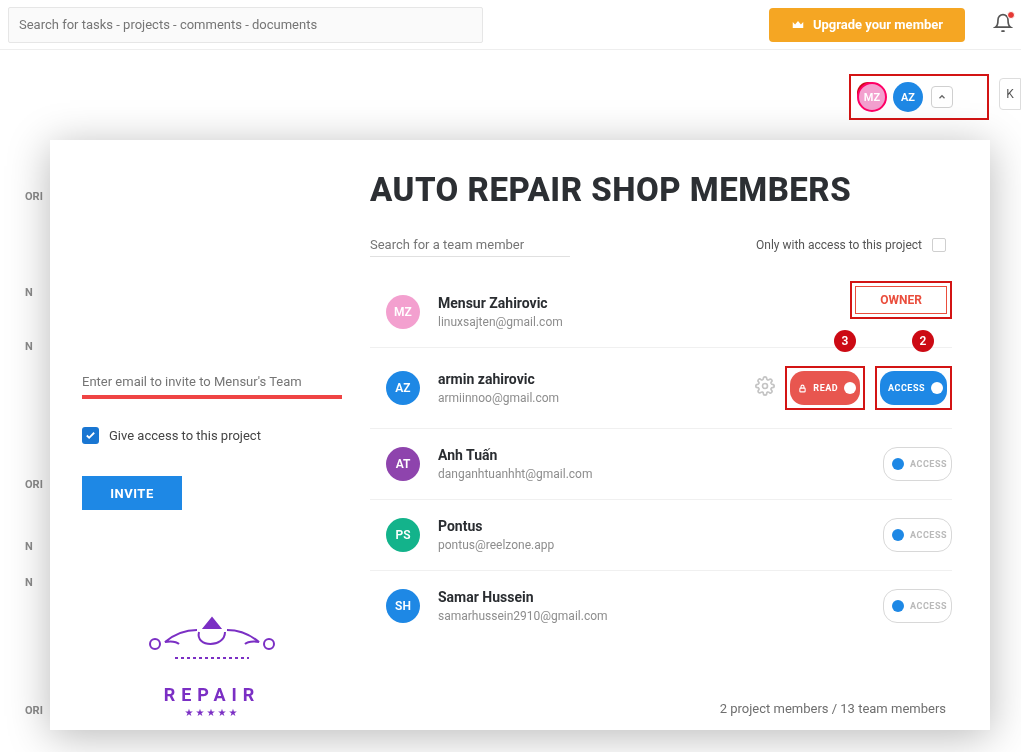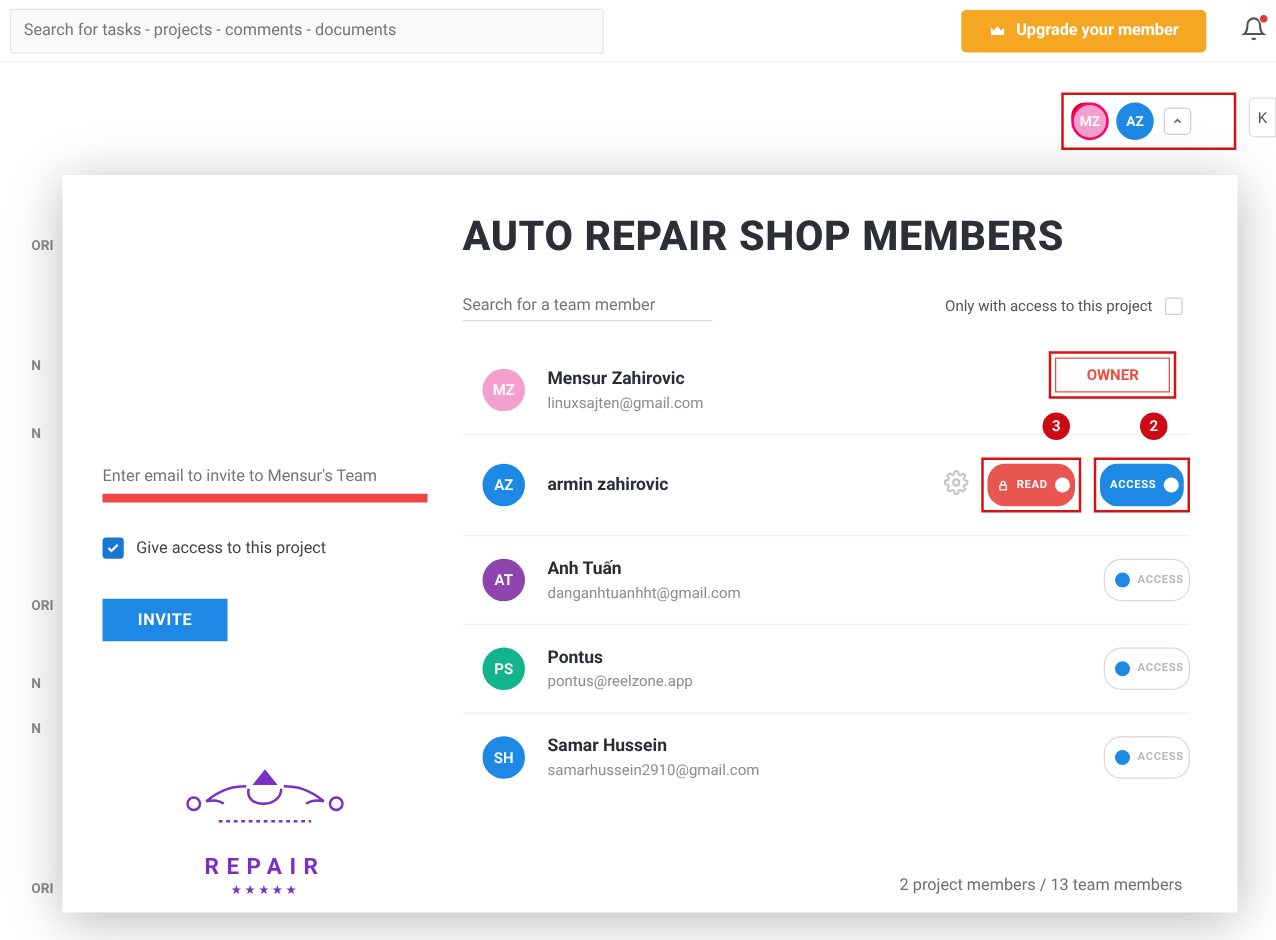--- a/index.html
+++ b/index.html
@@ -20,21 +20,21 @@
   .av-az{background:#1e88e5;}
   .chevron-up{margin-left:2px;width:22px;height:22px;display:flex;align-items:center;justify-content:center;border:1px solid #d0d0d0;border-radius:4px;}
   .annot{position:absolute;width:22px;height:22px;border-radius:50%;background:#cc0a14;color:#fff;font-size:12px;font-weight:600;display:flex;align-items:center;justify-content:center;}
   .annot1{right:142px;top:32px;}
   .k-btn{position:absolute;right:0;top:28px;width:22px;height:32px;border:1px solid #ddd;border-left:1px solid #ddd;border-radius:4px 0 0 4px;background:#fff;display:flex;align-items:center;justify-content:center;font-size:12px;color:#555;}
   
   .bg-col{position:absolute;left:25px;width:40px;font-size:11px;color:#8a8a8a;font-weight:700;}
   
   .modal{position:absolute;left:50px;top:140px;width:940px;height:590px;background:#fff;box-shadow:0 6px 40px rgba(0,0,0,.28);display:flex;}
   .modal-left{width:320px;padding:28px 28px 12px 32px;display:flex;flex-direction:column;}
-  .invite-input{width:100%;border:none;border-bottom:7px solid #ef4444;padding:6px 0;font-size:13px;color:#888;outline:none;}
+  .invite-input{width:100%;border:none;border-bottom:4px solid #ef4444;padding:6px 0;font-size:13px;color:#888;outline:none;}
   .chk-row{display:flex;align-items:center;gap:10px;margin-top:28px;font-size:13px;color:#444;}
   .chk{width:17px;height:17px;border-radius:3px;background:#1976d2;display:flex;align-items:center;justify-content:center;}
   .invite-btn{margin-top:32px;background:#1e88e5;color:#fff;border:none;width:100px;height:34px;font-weight:700;font-size:13px;letter-spacing:.5px;cursor:pointer;}
   .prime{margin-top:auto;display:flex;flex-direction:column;align-items:center;color:#7b2fc4;}
   .prime-word{font-weight:700;letter-spacing:6px;font-size:18px;margin-top:4px;}
   .prime-stars{font-size:10px;letter-spacing:2px;margin-top:2px;}
   .modal-right{flex:1;padding:30px 10px 14px 0;position:relative;display:flex;flex-direction:column;}
   .modal-title{font-size:33px;font-weight:800;letter-spacing:.5px;color:#2c2f33;}
   .filter-row{display:flex;justify-content:space-between;margin-top:24px;padding-right:34px;}
   .member-search{border:none;border-bottom:1px solid #e0e0e0;font-size:13px;color:#888;width:200px;padding:4px 0;outline:none;}
@@ -149,29 +149,30 @@
     </div>
 
     <div class="list">
 
       <div class="row">
         <span class="rav" style="background:#f3a0cf">MZ</span>
         <div class="rinfo">
           <div class="rname">Mensur Zahirovic</div>
           <div class="remail">linuxsajten@gmail.com</div>
         </div>
-        <span class="hl-box" style="position:absolute;right:11px;top:4px;">
+        <span class="hl-box" style="position:absolute;right:0;top:4px;">
           <span class="owner-badge">OWNER</span>
         </span>
       </div>
 
       <div class="row">
         <span class="rav" style="background:#1e88e5">AZ</span>
         <div class="rinfo">
           <div class="rname">armin zahirovic</div>
+          <div class="remail">armiinnoo@gmail.com</div>
         </div>
         <span class="gear">
           <svg width="20" height="20" viewBox="0 0 24 24" fill="none" stroke="currentColor" stroke-width="2">
               <circle cx="12" cy="12" r="3"></circle>
               <path d="M19.4 15a1.7 1.7 0 00.34 1.87l.06.06a2 2 0 11-2.83 2.83l-.06-.06a1.7 1.7 0 00-1.87-.34 1.7 1.7 0 00-1 1.56V21a2 2 0 11-4 0v-.09a1.7 1.7 0 00-1-1.56 1.7 1.7 0 00-1.87.34l-.06.06a2 2 0 11-2.83-2.83l.06-.06a1.7 1.7 0 00.34-1.87 1.7 1.7 0 00-1.56-1H3a2 2 0 110-4h.09a1.7 1.7 0 001.56-1 1.7 1.7 0 00-.34-1.87l-.06-.06a2 2 0 112.83-2.83l.06.06a1.7 1.7 0 001.87.34H9a1.7 1.7 0 001-1.56V3a2 2 0 114 0v.09a1.7 1.7 0 001 1.56 1.7 1.7 0 001.87-.34l.06-.06a2 2 0 112.83 2.83l-.06.06a1.7 1.7 0 00-.34 1.87V9a1.7 1.7 0 001.56 1H21a2 2 0 110 4h-.09a1.7 1.7 0 00-1.56 1z"></path>
             </svg>
         </span>
         <span class="hl-box" style="margin-right:10px;">
           <span class="pill pill-read">
             <svg width="9" height="9" viewBox="0 0 24 24" fill="none" stroke="#fff" stroke-width="3">

